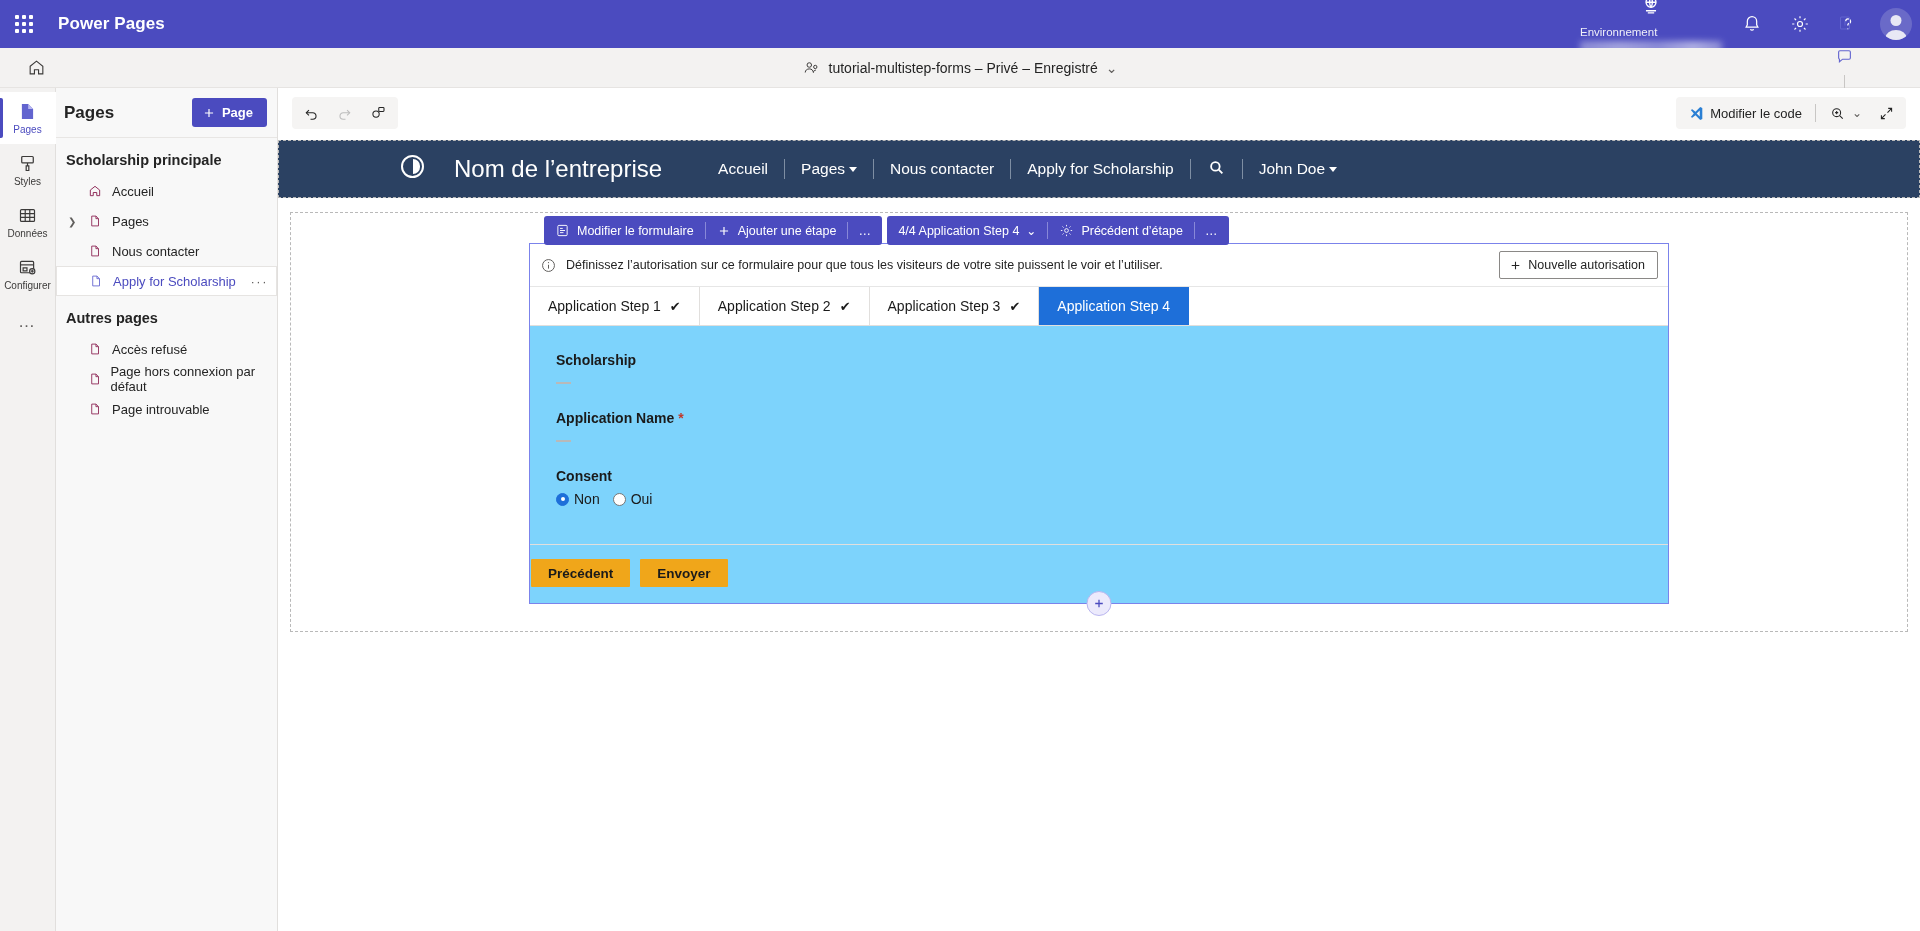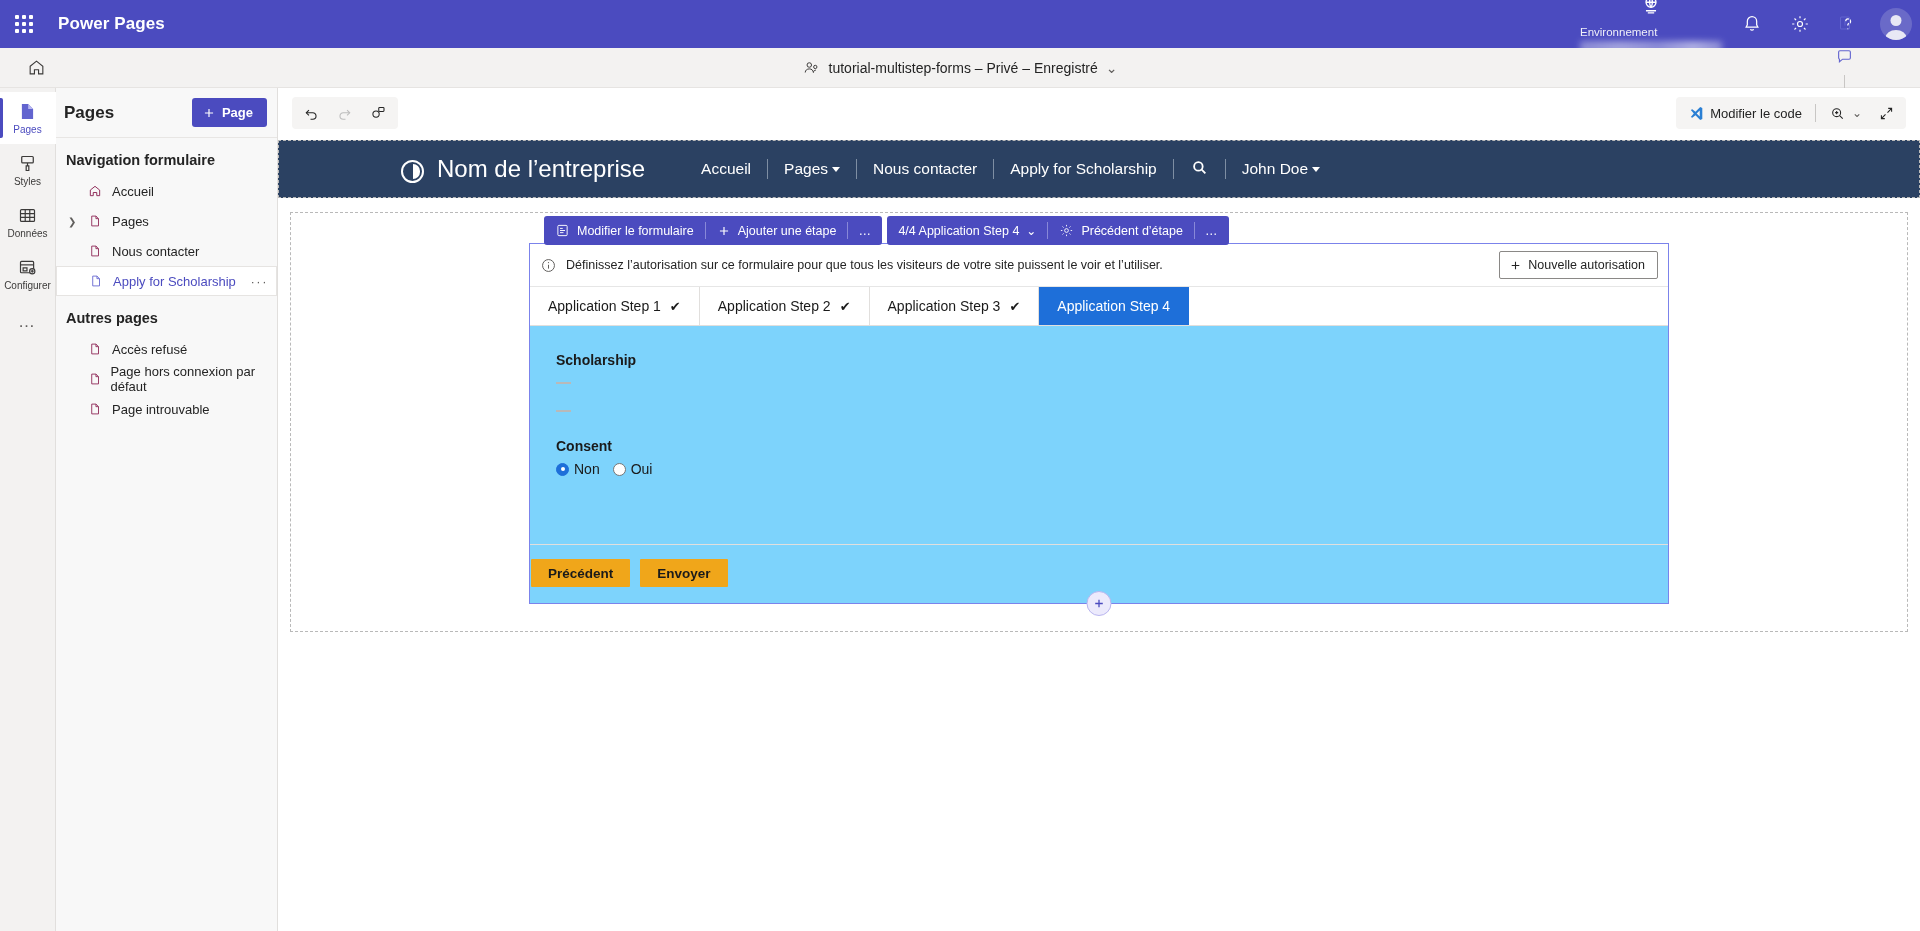--- a/index.html
+++ b/index.html
@@ -168,21 +168,21 @@
   
   .site {
     position: absolute; top: 52px; left: 0; right: 0; bottom: 0;
     background: #ffffff; overflow: hidden;
   }
   .site-header {
     background: #2B4162; height: 58px; display: flex; align-items: center;
     padding-left: 122px; color: #fff; border: 1px dashed transparent;
     outline: 1px dashed #b9b9b9; outline-offset: -1px;
   }
-  .site-logo { display: flex; align-items: flex-end; gap: 13px; }
+  .site-logo { display: flex; align-items: flex-start; gap: 30px; }
   .logo-mark {
     width: 23px; height: 23px; border-radius: 50%;
     border: 2.4px solid #fff; position: relative; flex-shrink: 0;
   }
   .logo-mark::after {
     content:""; position:absolute; left: 50%; top: 1.6px; bottom: 1.6px; width: 7px;
     background: #fff; border-radius: 0 7px 7px 0;
   }
   .site-name { font-size: 24px; font-weight: 400; white-space: nowrap; }
   .site-nav { display: flex; align-items: center; margin-left: 40px; gap: 0; }
@@ -433,21 +433,21 @@
     <div class="panel-head">
       <div class="panel-title">Pages</div>
       <button class="btn-page">
         <svg width="14" height="14" viewBox="0 0 24 24" stroke="#fff" stroke-width="2" fill="none">
           <path d="M12 5v14M5 12h14"></path>
         </svg>
         <span>Page</span>
       </button>
     </div>
 
-    <div class="panel-section">Navigation formulaire</div>
+    <div class="panel-section">Scholarship principale</div>
 
     <div class="tree-item">
       <span class="ticon">
         <svg viewBox="0 0 24 24" fill="none" stroke="#8b2252" stroke-width="1.6">
             <path d="M4 10.4 12 4l8 6.4V20h-5v-5.4H9V20H4z"></path>
           </svg>
       </span>
       <span>Accueil</span>
     </div>
 
@@ -665,20 +665,24 @@
                 <span>Application Step 4</span>
               </div>
             </div>
 
             <div class="form-body">
               <div class="field">
                 <div class="field-label">Scholarship</div>
                 <div class="field-dash"></div>
               </div>
               <div class="field">
+                <div class="field-label">
+                  <span>Application Name</span>
+                  <span class="req">*</span>
+                </div>
                 <div class="field-dash"></div>
               </div>
               <div class="field">
                 <div class="field-label">Consent</div>
                 <div class="radio-row">
                   <label class="radio-opt">
                     <span class="rb on"></span>
                     <span>Non</span>
                   </label>
                   <label class="radio-opt">

